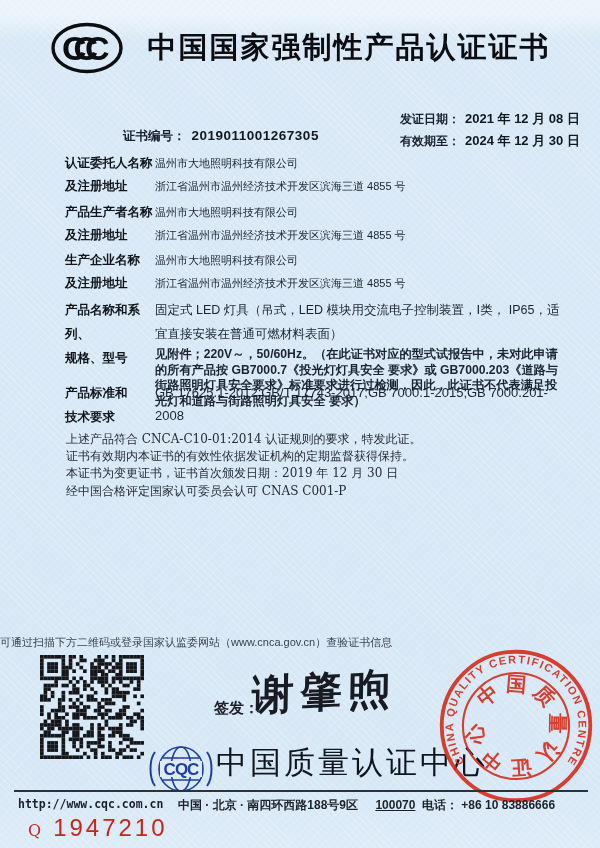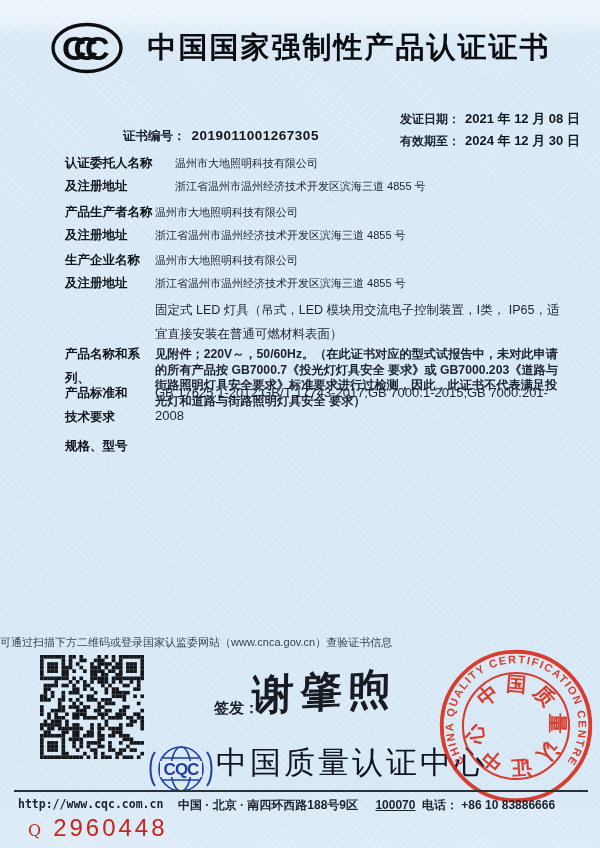--- a/index.html
+++ b/index.html
@@ -25,24 +25,24 @@
   .certno .val { font-size:13.5px; font-weight:bold; margin-left:6px; letter-spacing:.5px; color:#101820; }
   .dates { position:absolute; top:108px; left:400px; }
   .dates .row { display:flex; align-items:baseline; line-height:22px; }
   .dates .lbl { font-size:12px; font-weight:bold; color:#17202c; }
   .dates .val { font-size:13px; font-weight:bold; margin-left:5px; color:#101820; }
 
   
   .field { position:absolute; left:65px; right:34px; display:grid; grid-template-columns:90px 1fr; column-gap:0; }
   .field .labels div { font-size:12.5px; font-weight:bold; line-height:23px; color:#10151c; }
   .field .values div { font-size:11px; line-height:23px; color:#1b2330; }
-  .f1 { top:152px;gap:20px; } .f2 { top:201px; } .f3 { top:249px; }
+  .f1 { top:152px; } .f2 { top:201px; } .f3 { top:249px; }
 
   .product { top:298px; }
-  .product .labels div { line-height:24px;margin-top:44px; }
+  .product .labels div { line-height:24px; }
   .product .values .p1 { font-size:12.5px; line-height:24px; color:#1b2330; }
   .product .values .p2 { font-size:12.2px; line-height:15.5px; color:#1b2330; margin-top:1px;font-weight:bold; }
 
   .standards { top:381px; }
   .standards .labels div { line-height:24px; }
   .standards .values div { font-size:13px; line-height:23px; }
 
   
   .notes { position:absolute; top:431px; left:66px; right:40px; }
   .notes div { font-family:"DejaVu Serif", serif; font-size:12px; line-height:17.2px; color:#262c35; }
@@ -152,20 +152,26 @@
   <div class="field standards">
     <div class="labels">
       <div>产品标准和</div>
       <div>技术要求</div>
     </div>
     <div class="values">
       <div>GB 17625.1-2012;GB/T 17743-2017;GB 7000.1-2015;GB 7000.201-2008</div>
     </div>
   </div>
 
+  <div class="notes">
+    <div>上述产品符合 CNCA-C10-01:2014 认证规则的要求，特发此证。</div>
+    <div>证书有效期内本证书的有效性依据发证机构的定期监督获得保持。</div>
+    <div>本证书为变更证书，证书首次颁发日期：2019 年 12 月 30 日</div>
+    <div>经中国合格评定国家认可委员会认可 CNAS C001-P</div>
+  </div>
 
   <div class="verify">可通过扫描下方二维码或登录国家认监委网站（www.cnca.gov.cn）查验证书信息</div>
 
   <svg class="qr" id="qr-svg" viewBox="0 0 29 29">
       <rect x="0" y="0" width="1.02" height="1.02" fill="#141619"></rect>
       <rect x="1" y="0" width="1.02" height="1.02" fill="#141619"></rect>
       <rect x="2" y="0" width="1.02" height="1.02" fill="#141619"></rect>
       <rect x="3" y="0" width="1.02" height="1.02" fill="#141619"></rect>
       <rect x="4" y="0" width="1.02" height="1.02" fill="#141619"></rect>
       <rect x="5" y="0" width="1.02" height="1.02" fill="#141619"></rect>
@@ -629,16 +635,16 @@
     <span>中国 · 北京 · 南四环西路188号9区</span>
     <span class="zip">100070</span>
   </div>
   <div class="footer-phone">
     <span>电话：</span>
     <span>+86 10 83886666</span>
   </div>
 
   <div class="serial">
     <span class="q">Q</span>
-    <span class="num">2960448</span>
+    <span class="num">1947210</span>
   </div>
 
 </div>
 
 </body></html>

